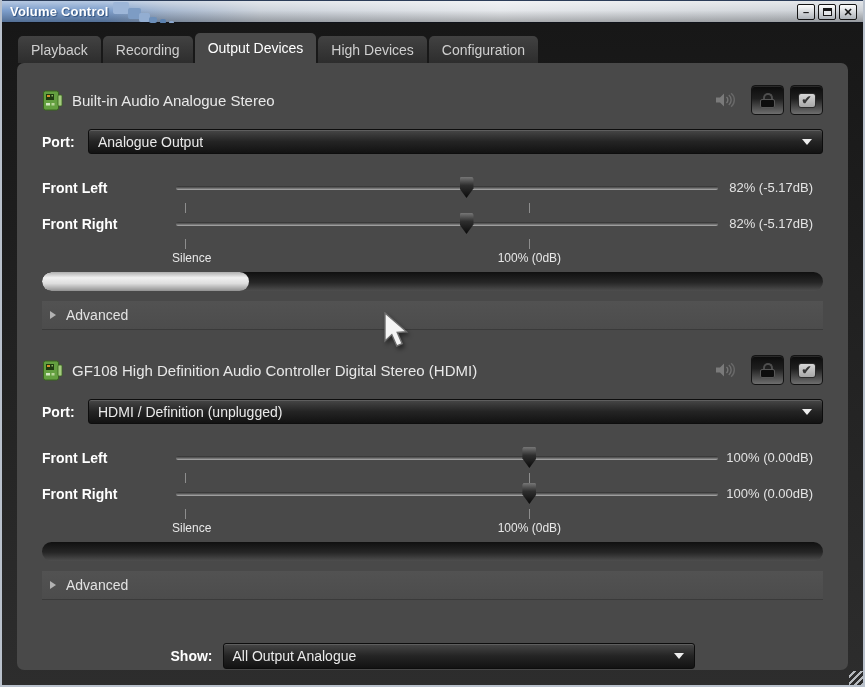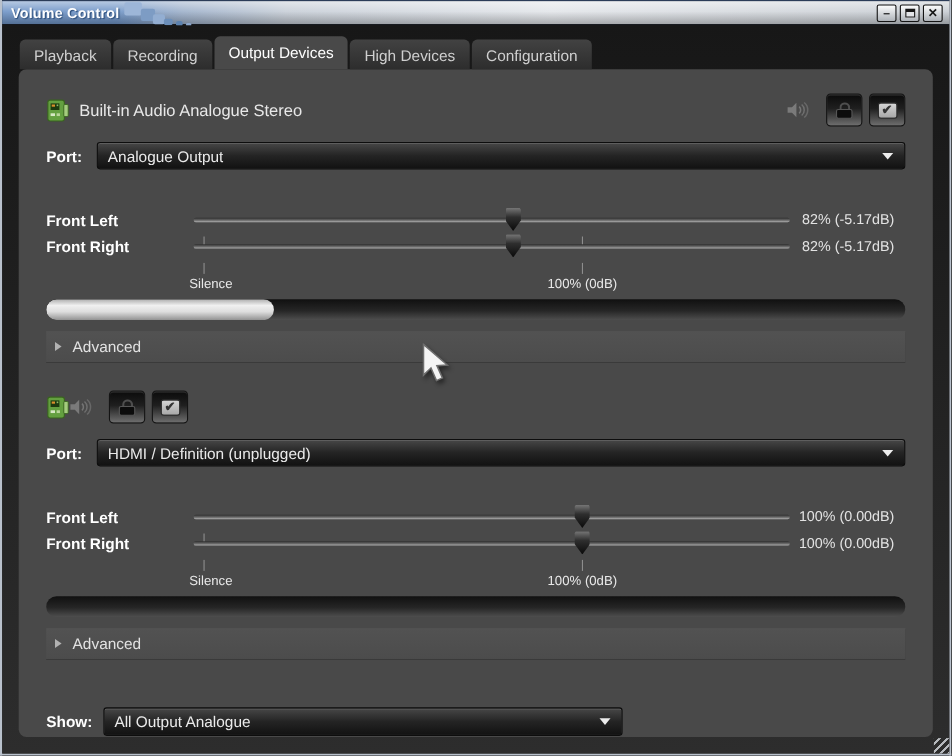--- a/index.html
+++ b/index.html
@@ -109,21 +109,21 @@
     display:flex; align-items:center;
     cursor:default;
   }
   .combo-text { padding-left:9px; font-size:14px; color:#eaeaea; white-space:nowrap; overflow:hidden; }
   .combo-arrow {
     position:absolute; right:10px; top:9px; width:0; height:0;
     border-left:5px solid transparent; border-right:5px solid transparent;
     border-top:6px solid #ededed;
   }
   
-  .ch-row { display:flex; align-items:flex-end; }
+  .ch-row { display:flex; align-items:center; }
   .ch-row.first { height:48px; }
   .ch-row.last  { height:24px; }
   .ch-label { width:134px; flex:none; font-size:14px; font-weight:bold; color:#ffffff; line-height:24px; }
   .slider-wrap { flex:1; position:relative; height:24px; }
   .track {
     position:absolute; left:0; right:0; top:10px; height:4px; border-radius:2px;
     background:linear-gradient(180deg,#2c2c2c 0%, #6a6a6a 55%, #b2b2b2 100%);
   }
   .handle {
     position:absolute; top:1px; width:14px; height:21px;
@@ -160,21 +160,21 @@
     display:flex; align-items:center; gap:10px; padding-left:8px;
     font-size:14px; color:#e2e2e2; cursor:default;
   }
   .expander-arrow {
     width:0; height:0; display:inline-block;
     border-top:4px solid transparent; border-bottom:4px solid transparent;
     border-left:6px solid #b2b2b2;
   }
   .device.second { margin-top:24px; }
   
-  .show-row { margin-top:44px; display:flex; align-items:center; justify-content:flex-start; height:26px; }
+  .show-row { margin-top:44px; display:flex; align-items:center; justify-content:center; height:26px; }
   .show-label { font-size:14px; font-weight:bold; color:#ffffff; margin-right:10px; }
   .show-combo { flex:none; width:472px; height:26px; }
   
   .grip {
     position:absolute; right:0; bottom:0; width:14px; height:14px;
     background:repeating-linear-gradient(135deg, transparent 0 3px, #d8dce1 3px 5px);
     opacity:.8;
   }
   
   .cursor { position:absolute; left:383px; top:312px; z-index:50; filter:drop-shadow(2px 3px 2px rgba(0,0,0,.45)); }
@@ -301,20 +301,21 @@
             <svg width="21" height="21" viewBox="0 0 21 21">
               <rect x="1.5" y="1" width="15" height="19" rx="2" fill="#64a040" stroke="#39641e"></rect>
               <rect x="16" y="5" width="4" height="11" rx="1" fill="#a4cc7e" stroke="#39641e" stroke-width="0.8"></rect>
               <rect x="4" y="4" width="8" height="6" fill="#1e3a10"></rect>
               <rect x="5" y="5" width="3" height="2" fill="#d98f2b"></rect>
               <rect x="9.5" y="5" width="1.5" height="1.5" fill="#8fb96a"></rect>
               <rect x="4" y="13" width="4" height="2.5" fill="#d6e8c4"></rect>
               <rect x="9.5" y="13" width="3" height="2.5" fill="#b9d69a"></rect>
             </svg>
           </span>
+          <span class="dev-name">GF108 High Definition Audio Controller Digital Stereo (HDMI)</span>
           <span class="speaker-icon">
             <svg width="24" height="18" viewBox="0 0 24 18">
               <polygon points="1,6.5 5,6.5 9,2.5 9,15.5 5,11.5 1,11.5" fill="#7a7a7a"></polygon>
               <path d="M11.5,6 a4,4 0 0 1 0,6" stroke="#757575" fill="none" stroke-width="1.4"></path>
               <path d="M13.8,4 a6.5,6.5 0 0 1 0,10" stroke="#6f6f6f" fill="none" stroke-width="1.4"></path>
               <path d="M16.1,2.2 a8.8,8.8 0 0 1 0,13.6" stroke="#686868" fill="none" stroke-width="1.4"></path>
             </svg>
           </span>
           <button class="icon-btn">
             <span class="lock-icon">

